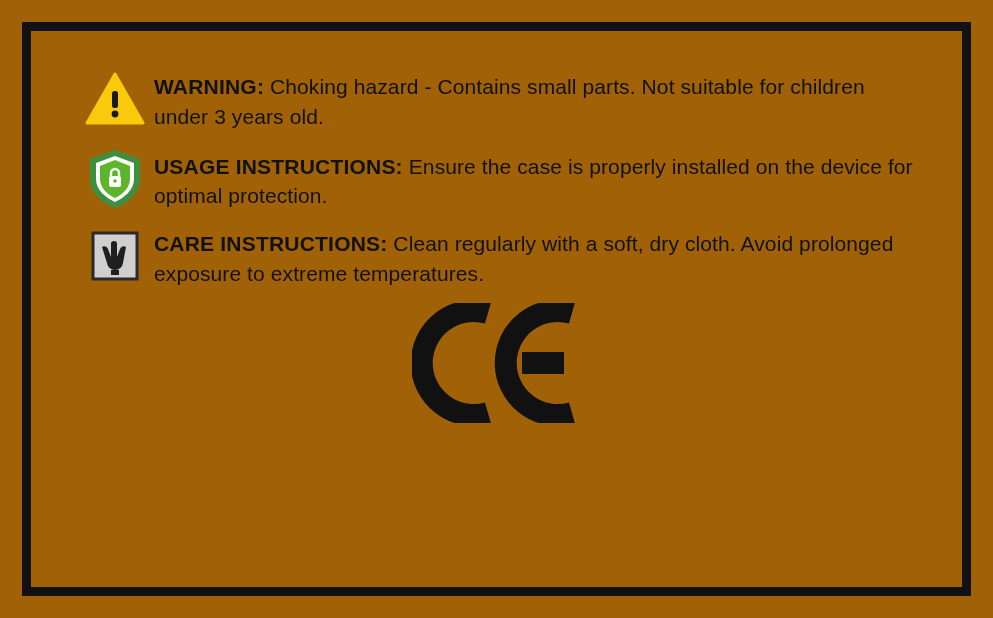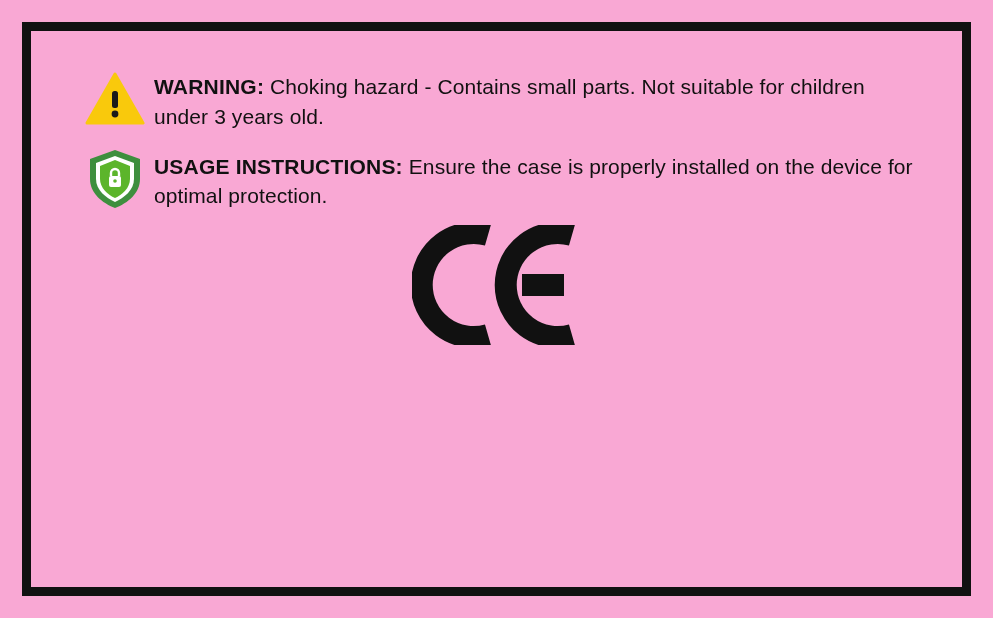--- a/index.html
+++ b/index.html
@@ -10,21 +10,21 @@
   body {
     width: 993px;
     height: 618px;
     font-family: "Liberation Sans", sans-serif;
     overflow: hidden;
   }
   .label-sheet {
     position: relative;
     width: 993px;
     height: 618px;
-    background: #f9a8d4;
+    background: #a16207;
     box-sizing: border-box;
     padding: 22px;
   }
   .label-border {
     position: absolute;
     left: 22px;
     top: 22px;
     right: 22px;
     bottom: 22px;
     border: 9px solid #111111;
@@ -116,20 +116,32 @@
           <rect x="22" y="28" width="12" height="11" rx="2" fill="#ffffff"></rect>
           <path d="M24 28 V25 a4 4 0 0 1 8 0 V28" stroke="#ffffff" stroke-width="2.4" fill="none"></path>
           <circle cx="28" cy="33" r="1.8" fill="#5cb52b"></circle>
         </svg>
       </div>
       <div class="notice-text">
         <b>USAGE INSTRUCTIONS:</b><span> Ensure the case is properly installed on the device for optimal protection.</span>
       </div>
     </div>
 
+    <div class="notice-row row-care">
+      <div class="notice-icon">
+        <svg class="care-svg" width="50" height="52" viewBox="0 0 50 52" aria-hidden="true">
+          <rect x="3" y="3" width="44" height="46" fill="#cfcfcf" stroke="#2b2b2b" stroke-width="3"></rect>
+          <path d="M12 17 a4 4 0 0 1 6 2 L21 27 V14 a3 3 0 0 1 6 0 V27 L30 19 a4 4 0 0 1 6 -2 L33 33 a8 8 0 0 1 -8 7 a8 8 0 0 1 -8 -7 Z" fill="#1f1f1f"></path>
+          <rect x="21" y="40" width="8" height="5" fill="#1f1f1f"></rect>
+        </svg>
+      </div>
+      <div class="notice-text">
+        <b>CARE INSTRUCTIONS:</b><span> Clean regularly with a soft, dry cloth. Avoid prolonged exposure to extreme temperatures.</span>
+      </div>
+    </div>
 
     <div class="ce-wrap">
       <svg class="ce-mark" width="180" height="120" viewBox="0 0 180 120" aria-hidden="true">
         <path d="M76 10 A52 52 0 1 0 76 110" stroke="#111111" stroke-width="22" fill="none" stroke-linecap="butt"></path>
         <path d="M160 10 A52 52 0 1 0 160 110" stroke="#111111" stroke-width="22" fill="none" stroke-linecap="butt"></path>
         <rect x="110" y="49" width="42" height="22" fill="#111111"></rect>
       </svg>
     </div>
 
   </div>

